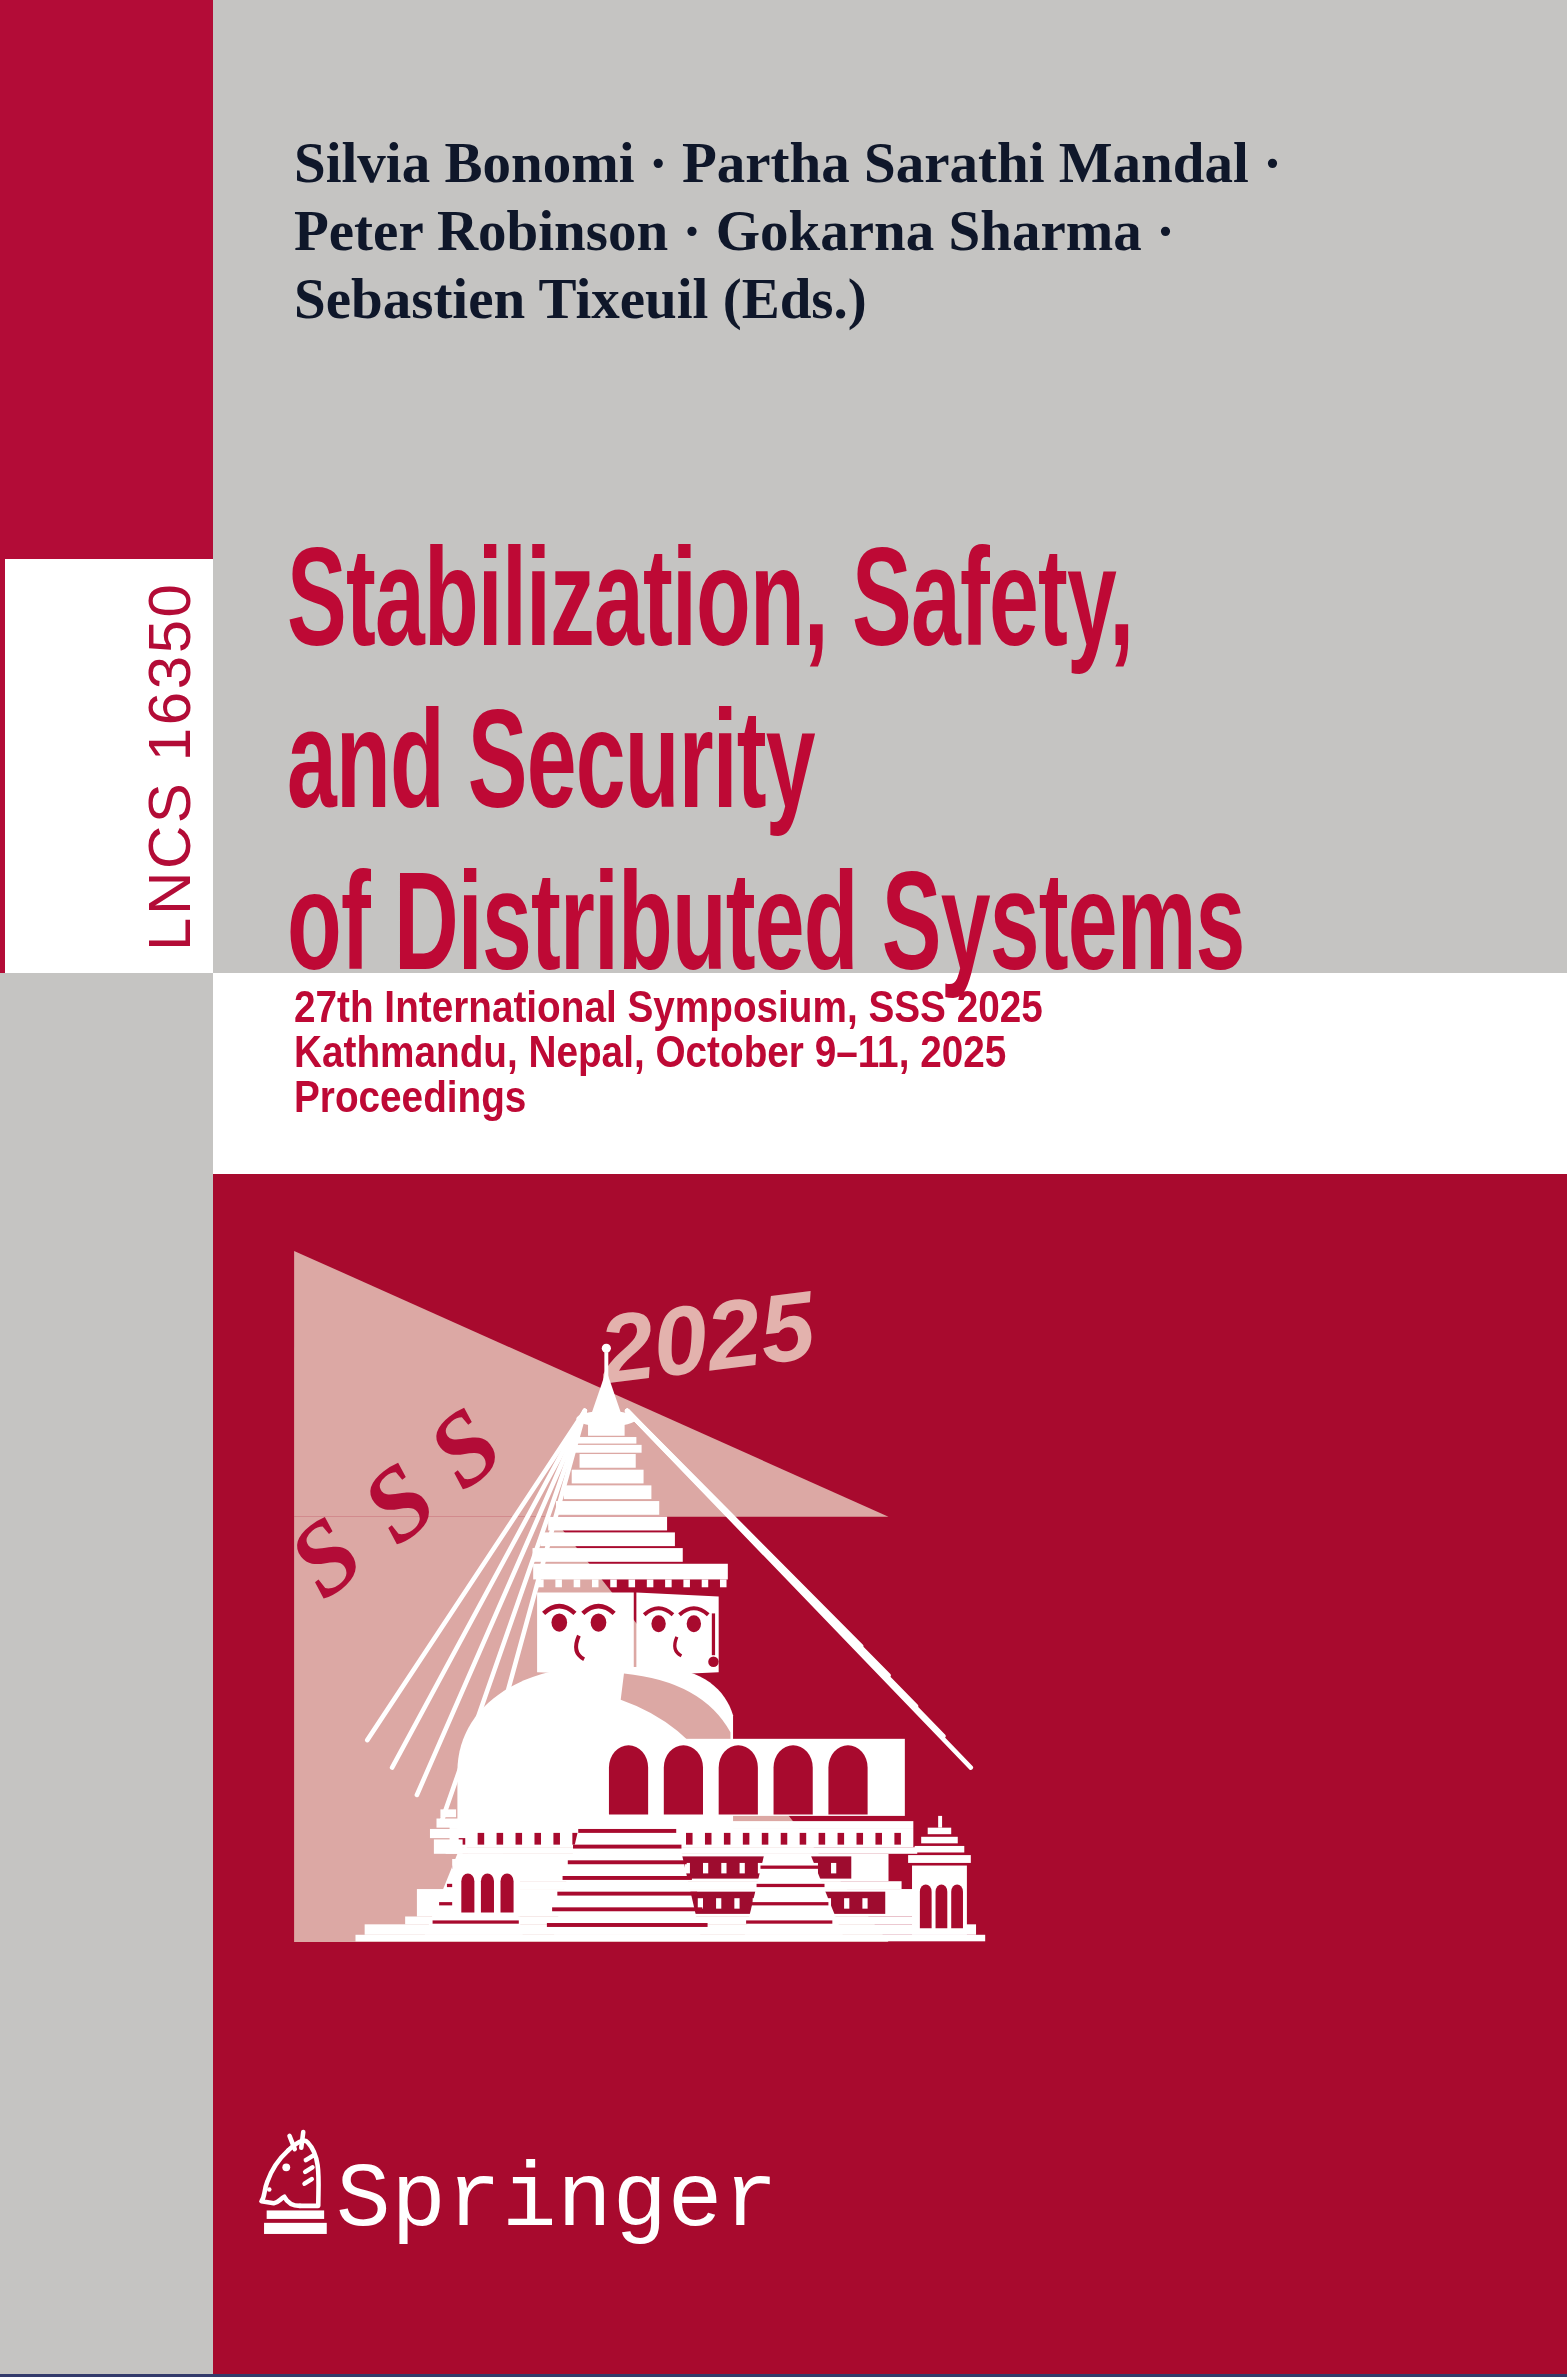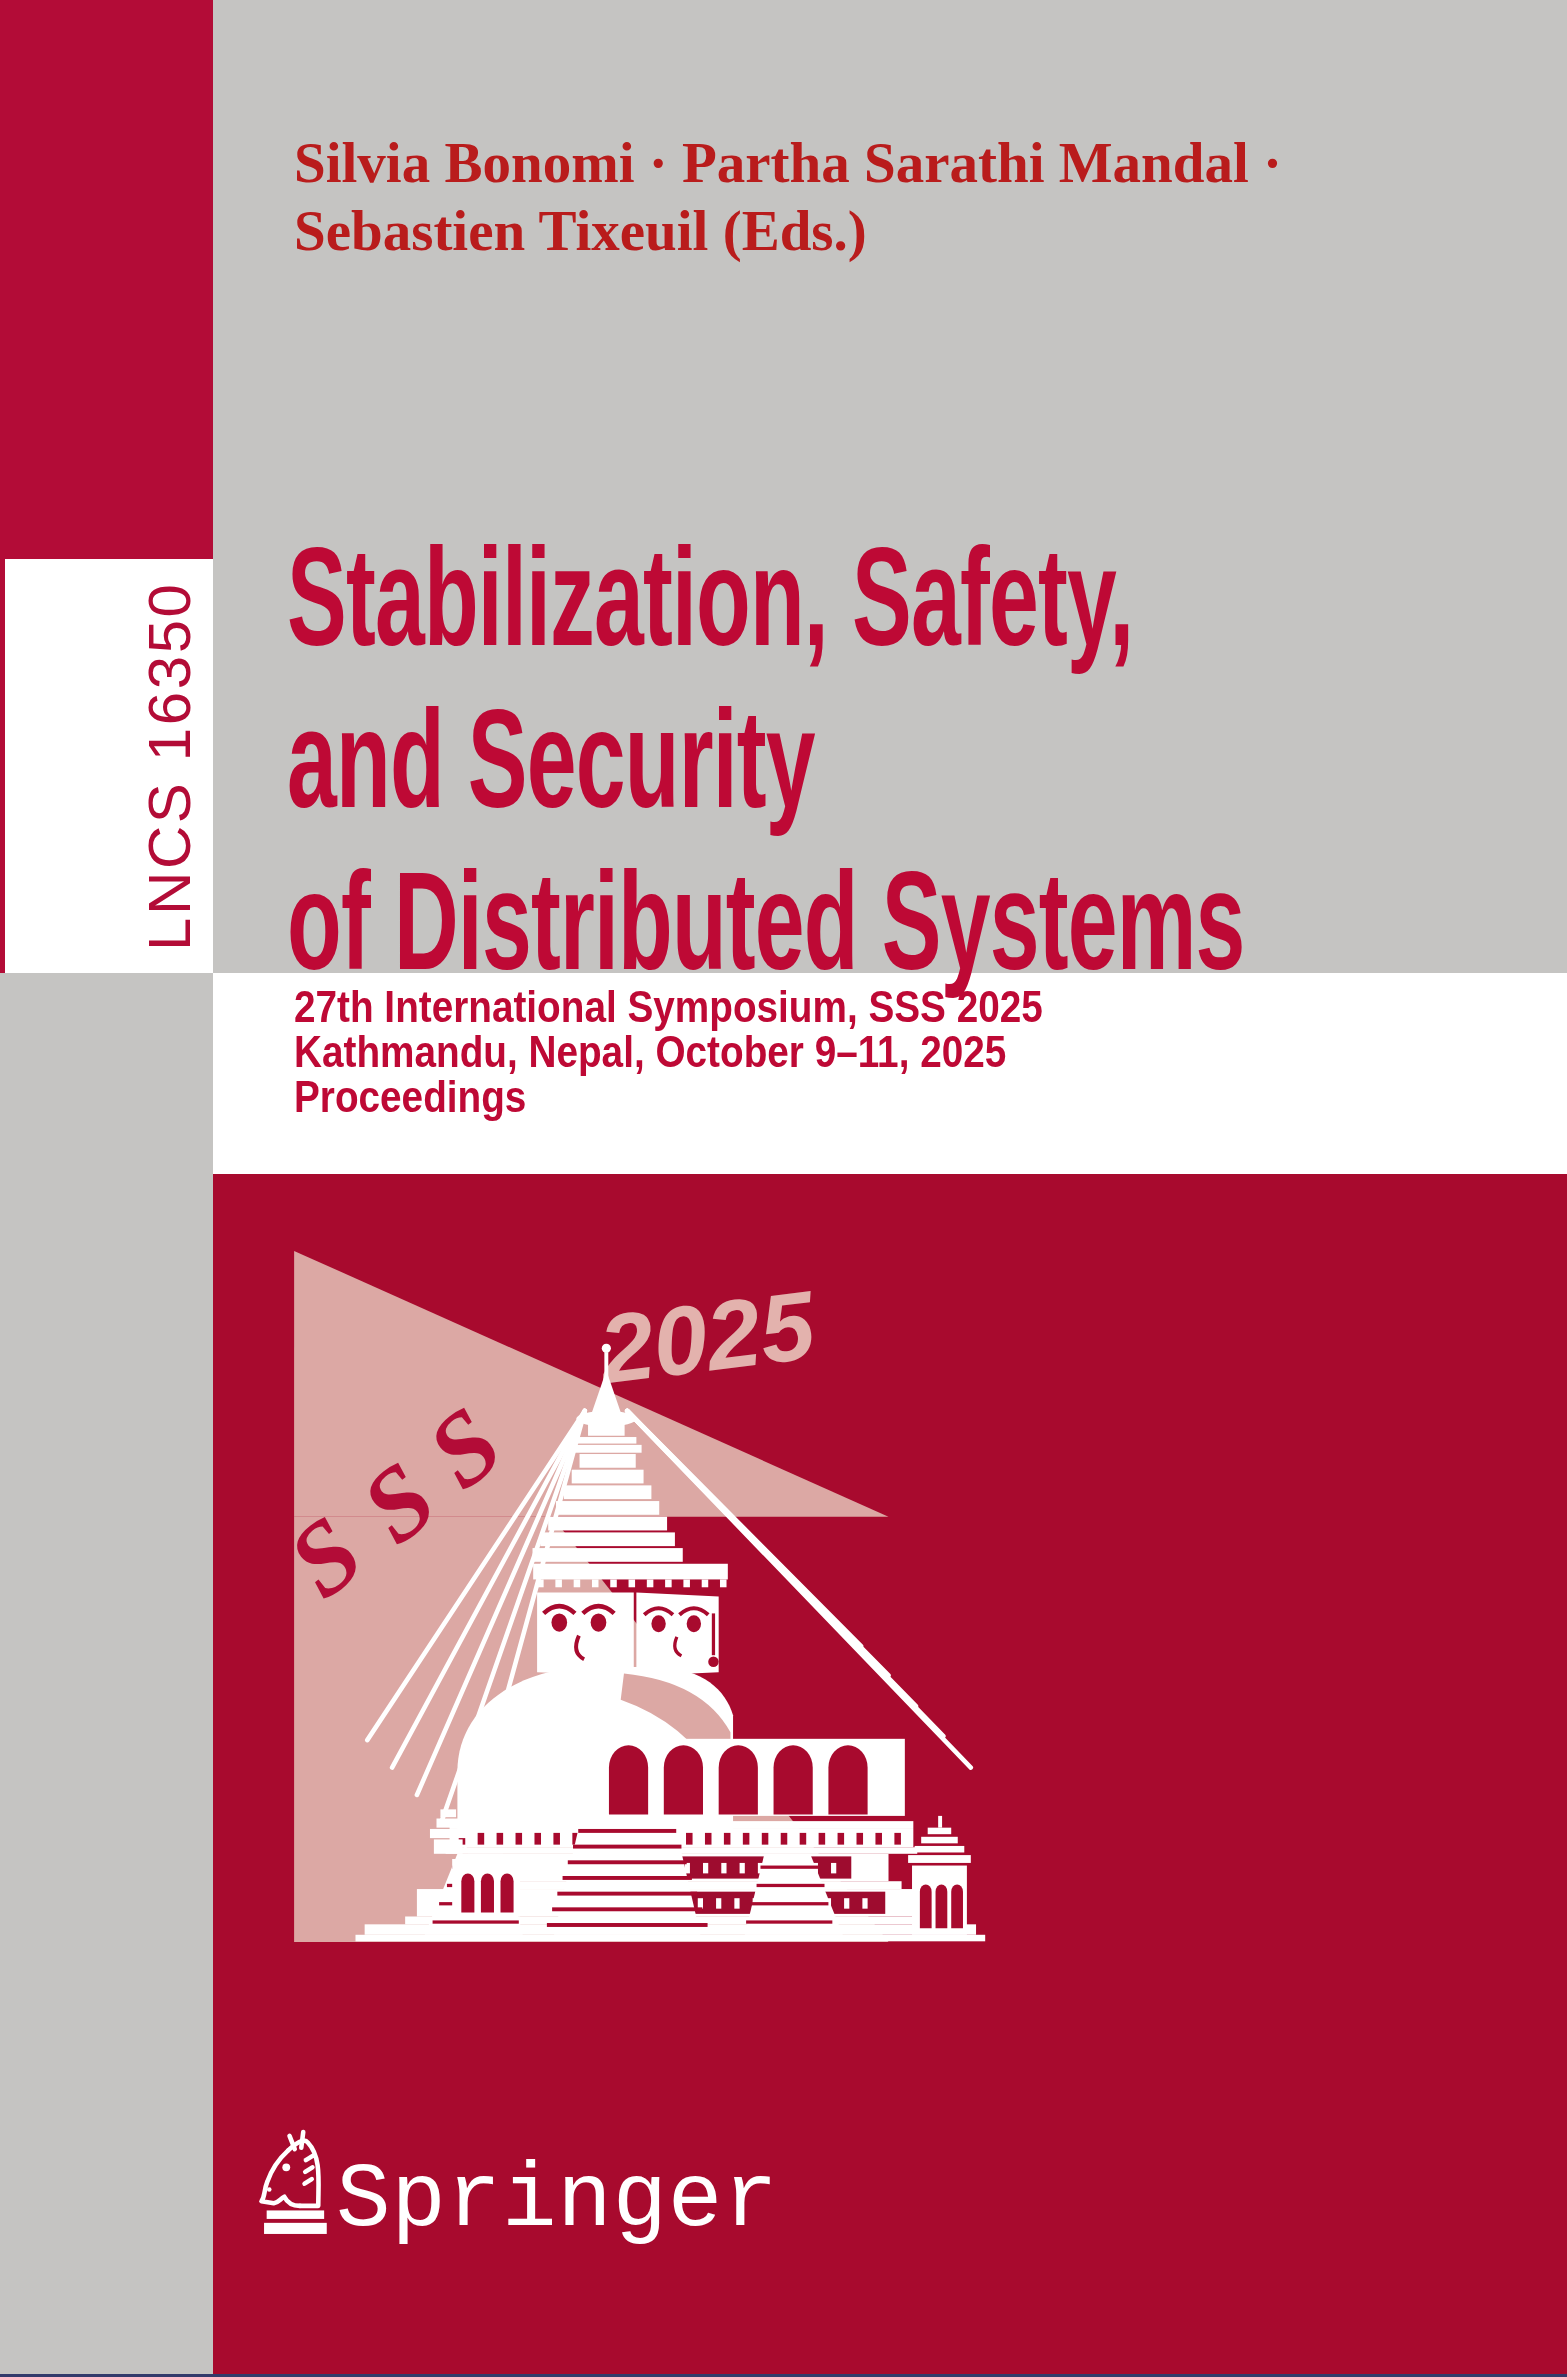--- a/index.html
+++ b/index.html
@@ -24,21 +24,21 @@
   }
   
   .subtitle-band{left:213px;top:973px;width:1355px;height:201px;background:#FFFFFF;}
   .lower-red{left:213px;top:1174px;width:1355px;height:1203px;background:#A80A2E;}
   .footer-line{left:0;top:2374px;width:1568px;height:3.3px;background:#333A6B;}
 
   
   .authors{
     left:294px;top:129px;width:1176px;
     font-family:"Liberation Serif",serif;font-weight:700;
-    font-size:57px;line-height:68px;color:#b91c1c;white-space:nowrap;
+    font-size:57px;line-height:68px;color:#0f172a;white-space:nowrap;
   }
   .authors .eds{font-weight:700;}
   .title{
     left:287px;top:516px;width:1829px;
     font-weight:700;font-size:140px;line-height:162px;color:#BE0935;
     transform:scaleX(0.64);transform-origin:0 0;white-space:nowrap;
     letter-spacing:-1.3px;
   }
   .subtitle{
     left:294px;top:984px;width:1241px;
@@ -69,20 +69,21 @@
   <div class="block spine-red-stripe"></div>
   <div class="block spine-white-box">
     <div class="spine-label">LNCS 16350</div>
   </div>
 
   <div class="block subtitle-band"></div>
   <div class="block lower-red"></div>
 
   <div class="block authors">
     <div>Silvia Bonomi · Partha Sarathi Mandal ·</div>
+    <div>Peter Robinson · Gokarna Sharma ·</div>
     <div><span>Sebastien Tixeuil </span><span class="eds">(Eds.)</span></div>
   </div>
 
   <div class="block title">
     <div>Stabilization, Safety,</div>
     <div>and Security</div>
     <div>of Distributed Systems</div>
   </div>
 
   <div class="block subtitle">

